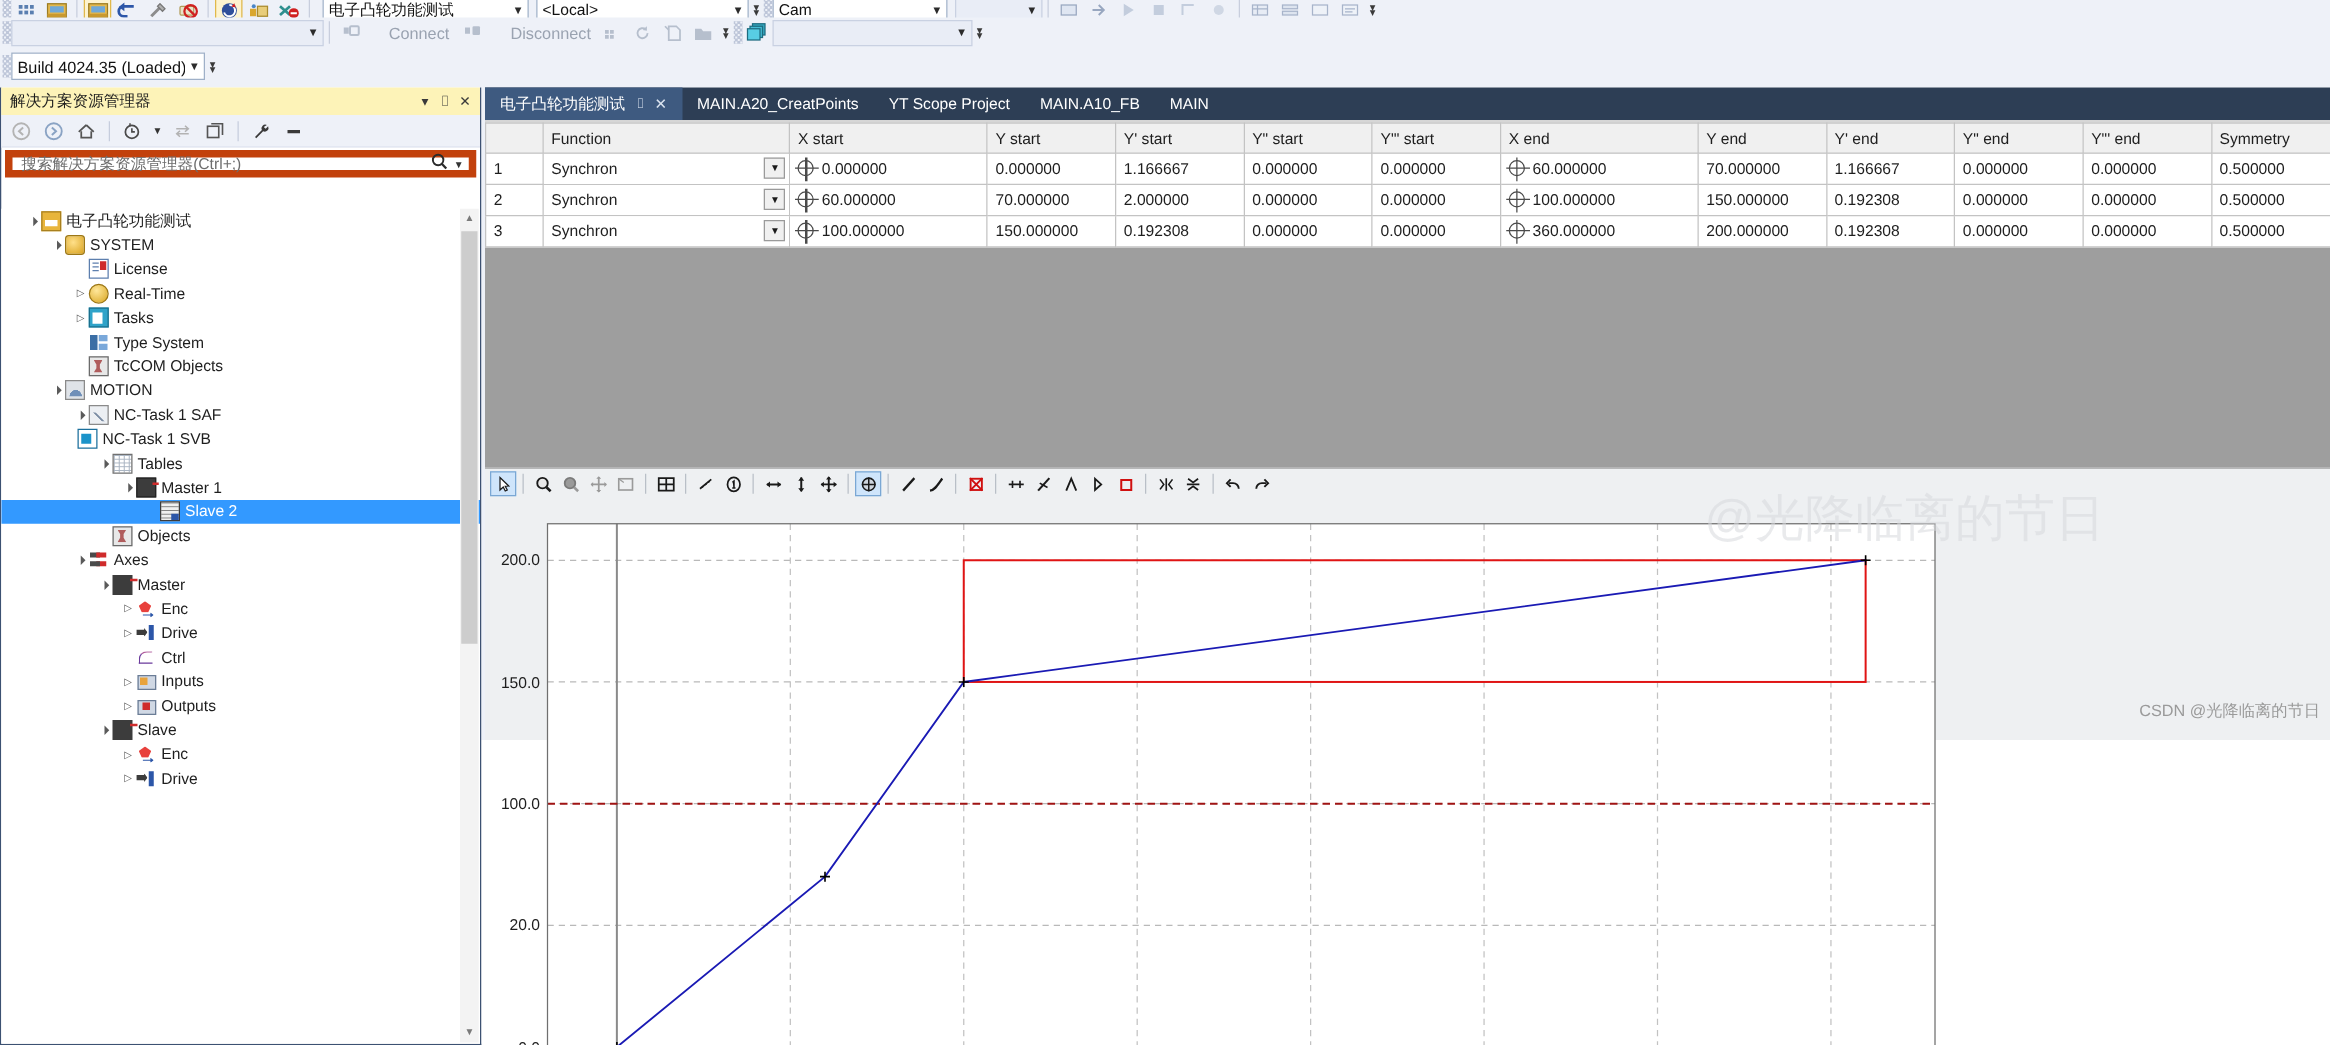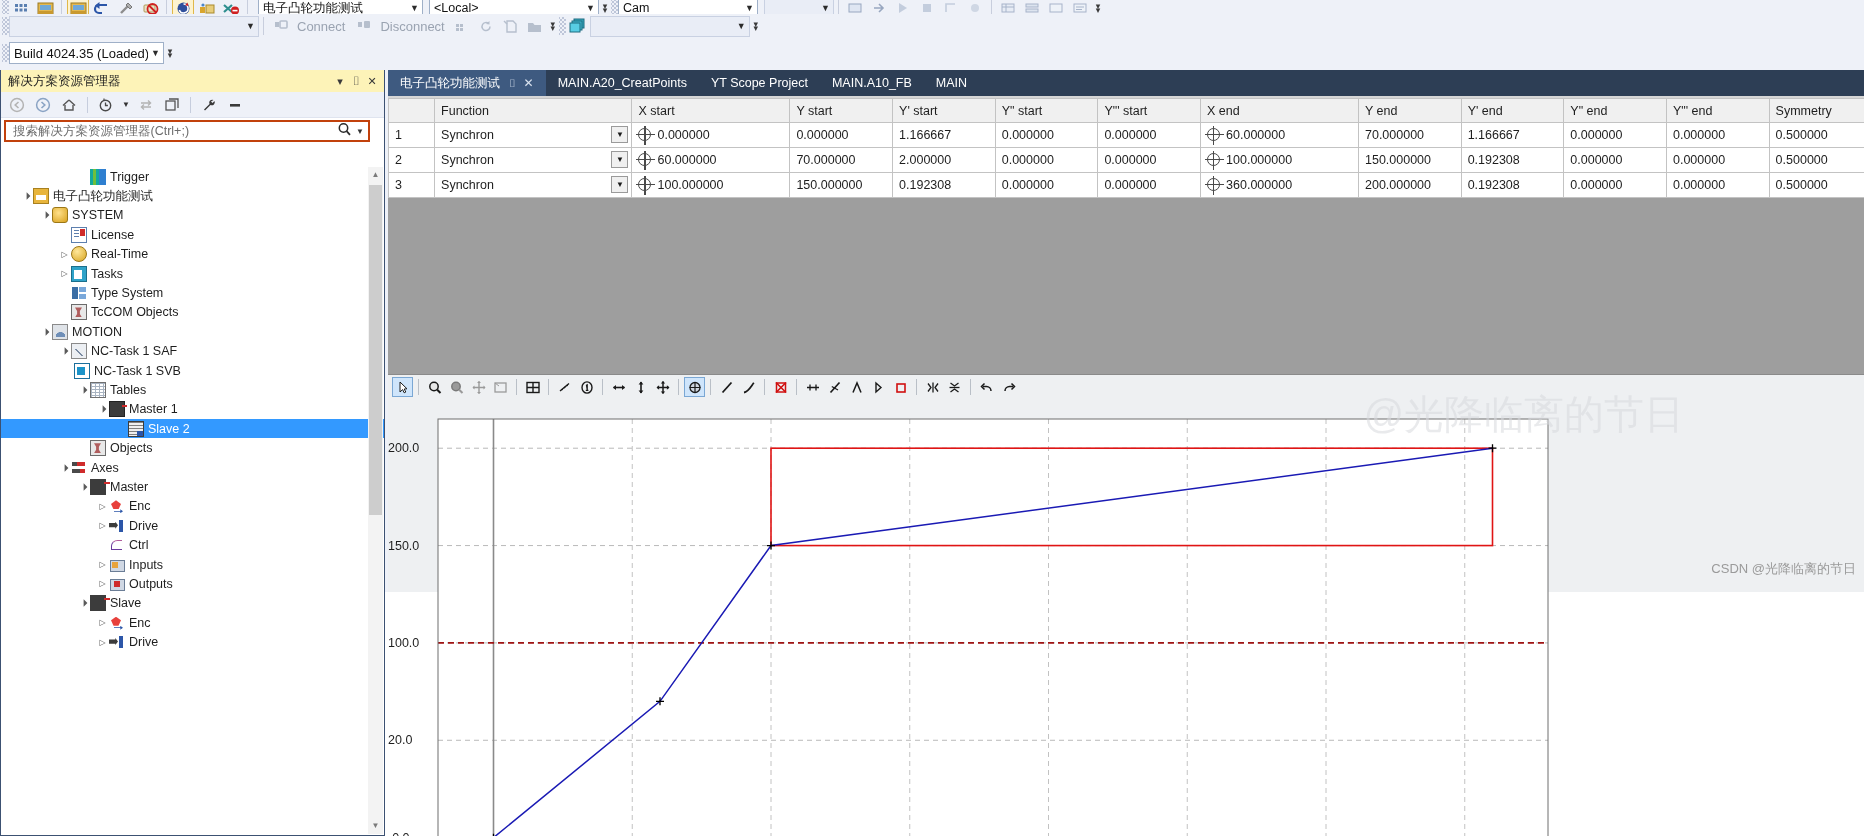--- a/index.html
+++ b/index.html
@@ -31,37 +31,37 @@
   .tbtn.framed { border:1px solid #e0b84a; background:#fdf3cf; border-radius:2px; }
 
   .combo { display:inline-flex; align-items:center; vertical-align:middle;
     height:21px; background:#ffffff; border:1px solid #9fb0c8; font-size:12.5px;
     padding:0 0 0 4px; color:#111; }
   .combo .cv { flex:1; overflow:hidden; white-space:nowrap; line-height:19px; }
   .combo .carr { width:15px; text-align:center; color:#2b2b2b; font-size:9px; }
   .combo.flat { background:#e9edf6; border:1px solid #c9d1e2; }
   .combo.blank { background:#e9edf6; }
 
-  .txtbtn { display:inline-flex; align-items:center; gap:8px; height:22px;
+  .txtbtn { display:inline-flex; align-items:center; gap:22px; height:22px;
     padding:0 6px; color:#9aa3b1; font-size:13px; vertical-align:middle; }
 
   .ovf { display:inline-block; width:12px; color:#3a3a3a; font-size:9px; vertical-align:middle; text-align:center; }
   .ovf b { display:block; line-height:4px; font-weight:normal; }
 
   
   .se { position:absolute; left:0; top:70px; width:385px; height:766px;
         border:1px solid #3c5172; border-top:none; background:#ffffff; }
   .se-title { height:22px; background:#fdf3b8; display:flex; align-items:center;
         padding:0 4px 0 7px; font-size:12.5px; color:#1e1e1e; }
   .se-title .sp { flex:1; }
   .se-title .tbi { width:16px; text-align:center; color:#3a3a3a; cursor:default; font-size:11px; }
   .se-tools { height:26px; background:#eef1f8; display:flex; align-items:center;
         padding:0 4px; gap:2px; border-bottom:1px solid #dfe4ef;}
   .se-tools .sep { width:1px; height:16px; background:#c6cddd; margin:0 4px; }
-  .se-search { height:22px; margin:2px 14px 2px 3px; border:2px solid #c2410c; background:#fff;
+  .se-search { height:22px; margin:2px 3px 2px 3px; border:6px solid #c2410c; background:#fff;
         display:flex; align-items:center; padding:0 2px 0 5px; }
   .se-search input { border:0; outline:0; flex:1; font-size:12.5px; color:#3c3c3c;
         font-family:inherit; background:transparent; }
   .se-search input::placeholder { color:#6d6d6d; }
   .se-tree { position:absolute; left:0; right:0; top:97px; bottom:0; overflow:hidden; background:#fff; }
   .node { height:19.4px; display:flex; align-items:center; white-space:nowrap; font-size:12.5px; color:#1e1e1e; }
   .node.sel { background:#3399ff; color:#fff; }
   .node .exp { width:13px; text-align:center; font-size:8px; color:#5a5a5a; flex:0 0 13px; }
   .node .nico { width:17px; height:16px; margin-right:3px; flex:0 0 17px; position:relative; }
   .node .lbl { line-height:16px; }
@@ -167,21 +167,21 @@
 
   
   .chartpane { position:absolute; left:0; right:0; top:304px; bottom:0; background:#eef0f2;
         border-top:1px solid #8a8a8a; }
   .ctbar { height:24px; background:#eef0f2; display:flex; align-items:center; padding:0 4px; gap:1px; }
   .ctbtn { width:21px; height:20px; display:flex; align-items:center; justify-content:center; }
   .ctbtn.on { background:#cfe5fb; border:1px solid #7aa7d4; }
   .ctsep { width:1px; height:16px; background:#b9bfc7; margin:0 4px; }
   .plotbox { position:absolute; left:0; right:0; top:24px; bottom:0; background:#eef0f2; }
   .ytick, .xtick { position:absolute; font-size:12.5px; color:#1e1e1e; }
-  .ytick { right:0; text-align:left; width:46px; transform:translateY(-50%); }
+  .ytick { right:0; text-align:right; width:46px; transform:translateY(-50%); }
   .csdn { position:absolute; right:8px; bottom:14px; font-size:13px; color:#9a9a9a; }
   .watermark-lg { position:absolute; right:180px; bottom:150px; font-size:40px; color:#d8dade;
         opacity:.55; white-space:nowrap; pointer-events:none; }
 </style>
 </head>
 <body>
 
 <div class="app">
 
   <div class="toolbar-strip" id="tb1" style="top:0;height:16px;display:flex;align-items:center;padding-left:2px;">
@@ -487,27 +487,20 @@
     <div class="se-search">
       <input type="text" placeholder="搜索解决方案资源管理器(Ctrl+;)" style="">
       <span style="padding:0 2px;">
         <svg width="17" height="15" viewBox="0 0 17 15">
             <circle cx="6.5" cy="6" r="4.2" fill="none" stroke="#2b2b2b" stroke-width="1.5"></circle>
         <path d="M9.6 9.2 L13 12.8" stroke="#2b2b2b" stroke-width="1.8"></path>
           </svg></span>
       <span style="font-size:8px;color:#333;padding-right:2px;">▼</span>
     </div>
     <div class="se-tree" id="tree">
-        <div class="node" style="padding-left: 76px;">
-          <span class="exp"></span>
-          <span class="nico">
-            <span class="i-trig" style="position: absolute; left: 0px; top: 0px; width: 16px; height: 16px;"></span>
-          </span>
-          <span class="lbl">Trigger</span>
-        </div>
         <div class="node" style="padding-left: 19px;">
           <span class="exp" style="transform: rotate(-45deg); font-size: 7px;">◢</span>
           <span class="nico">
             <span class="i-proj" style="position: absolute; left: 0px; top: 0px; width: 16px; height: 16px;"></span>
           </span>
           <span class="lbl">电子凸轮功能测试</span>
         </div>
         <div class="node" style="padding-left: 38px;">
           <span class="exp" style="transform: rotate(-45deg); font-size: 7px;">◢</span>
           <span class="nico">
@@ -557,21 +550,21 @@
           </span>
           <span class="lbl">MOTION</span>
         </div>
         <div class="node" style="padding-left: 57px;">
           <span class="exp" style="transform: rotate(-45deg); font-size: 7px;">◢</span>
           <span class="nico">
             <span class="i-saf" style="position: absolute; left: 0px; top: 0px; width: 16px; height: 16px;"></span>
           </span>
           <span class="lbl">NC-Task 1 SAF</span>
         </div>
-        <div class="node" style="padding-left: 60px;">
+        <div class="node" style="padding-left: 48px;">
           <span class="exp"></span>
           <span class="nico">
             <span class="i-svb" style="position: absolute; left: 0px; top: 0px; width: 16px; height: 16px;"></span>
           </span>
           <span class="lbl">NC-Task 1 SVB</span>
         </div>
         <div class="node" style="padding-left: 76px;">
           <span class="exp" style="transform: rotate(-45deg); font-size: 7px;">◢</span>
           <span class="nico">
             <span class="i-tables" style="position: absolute; left: 0px; top: 0px; width: 16px; height: 16px;"></span>

